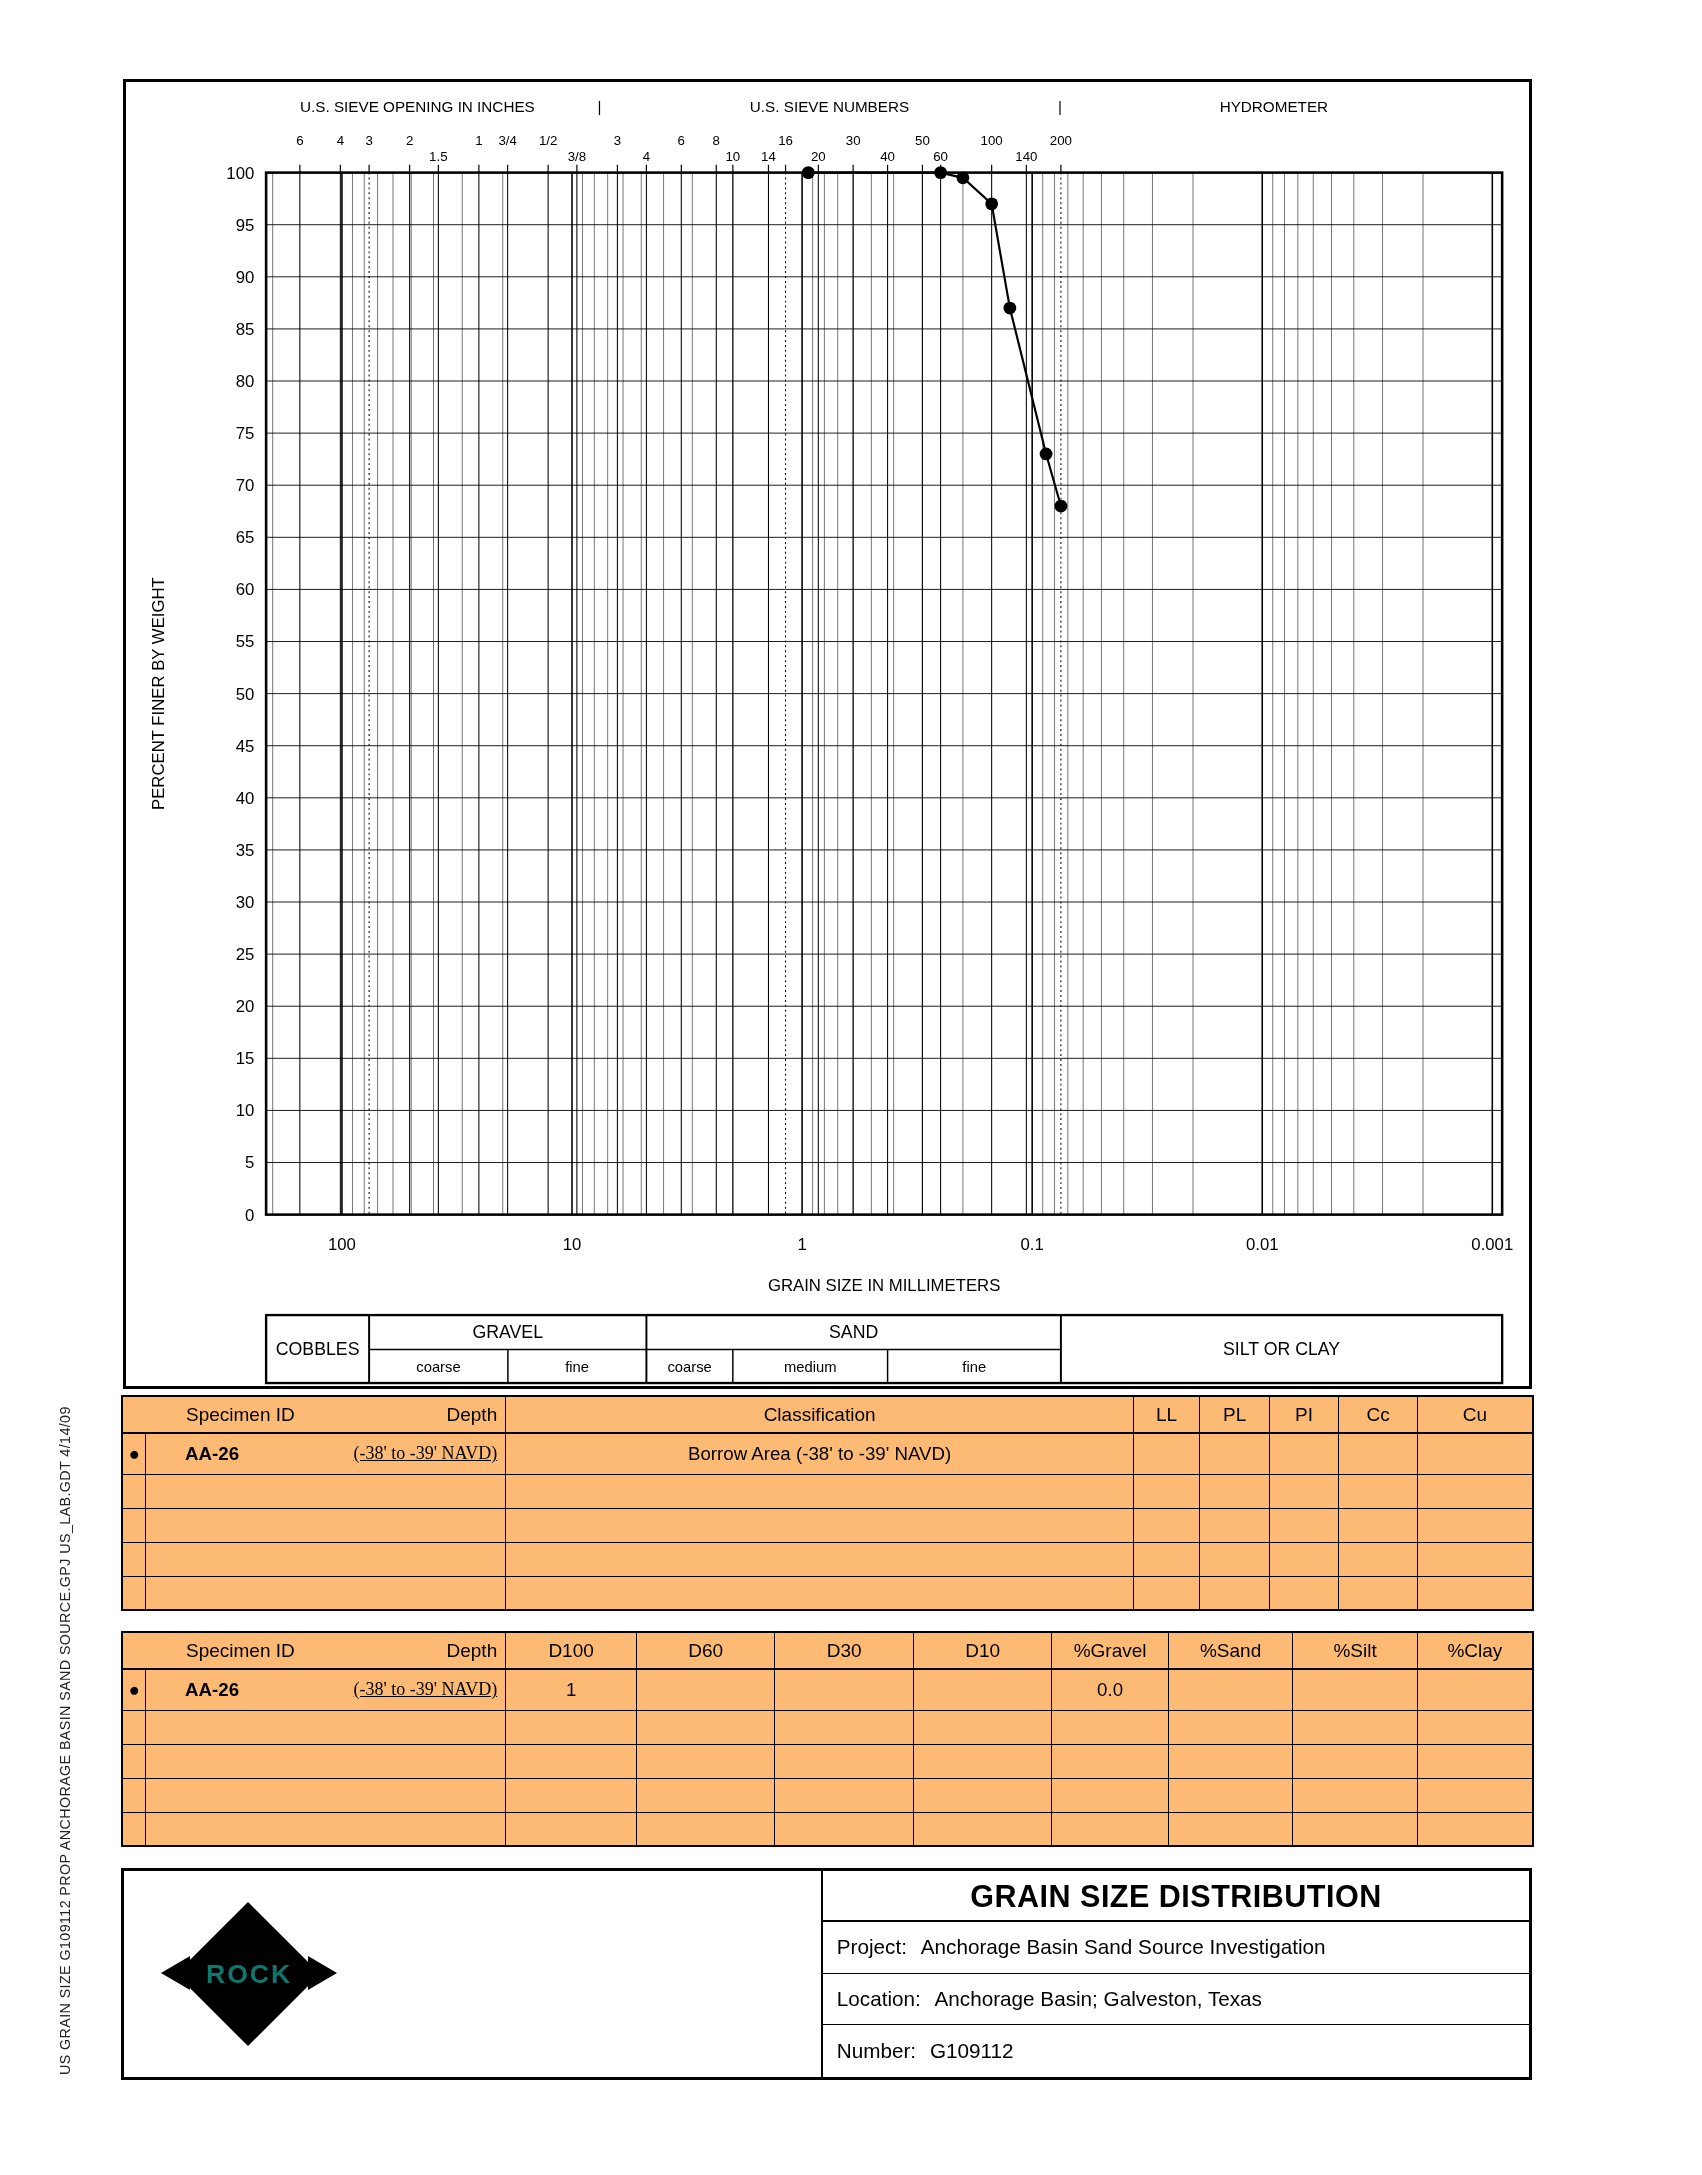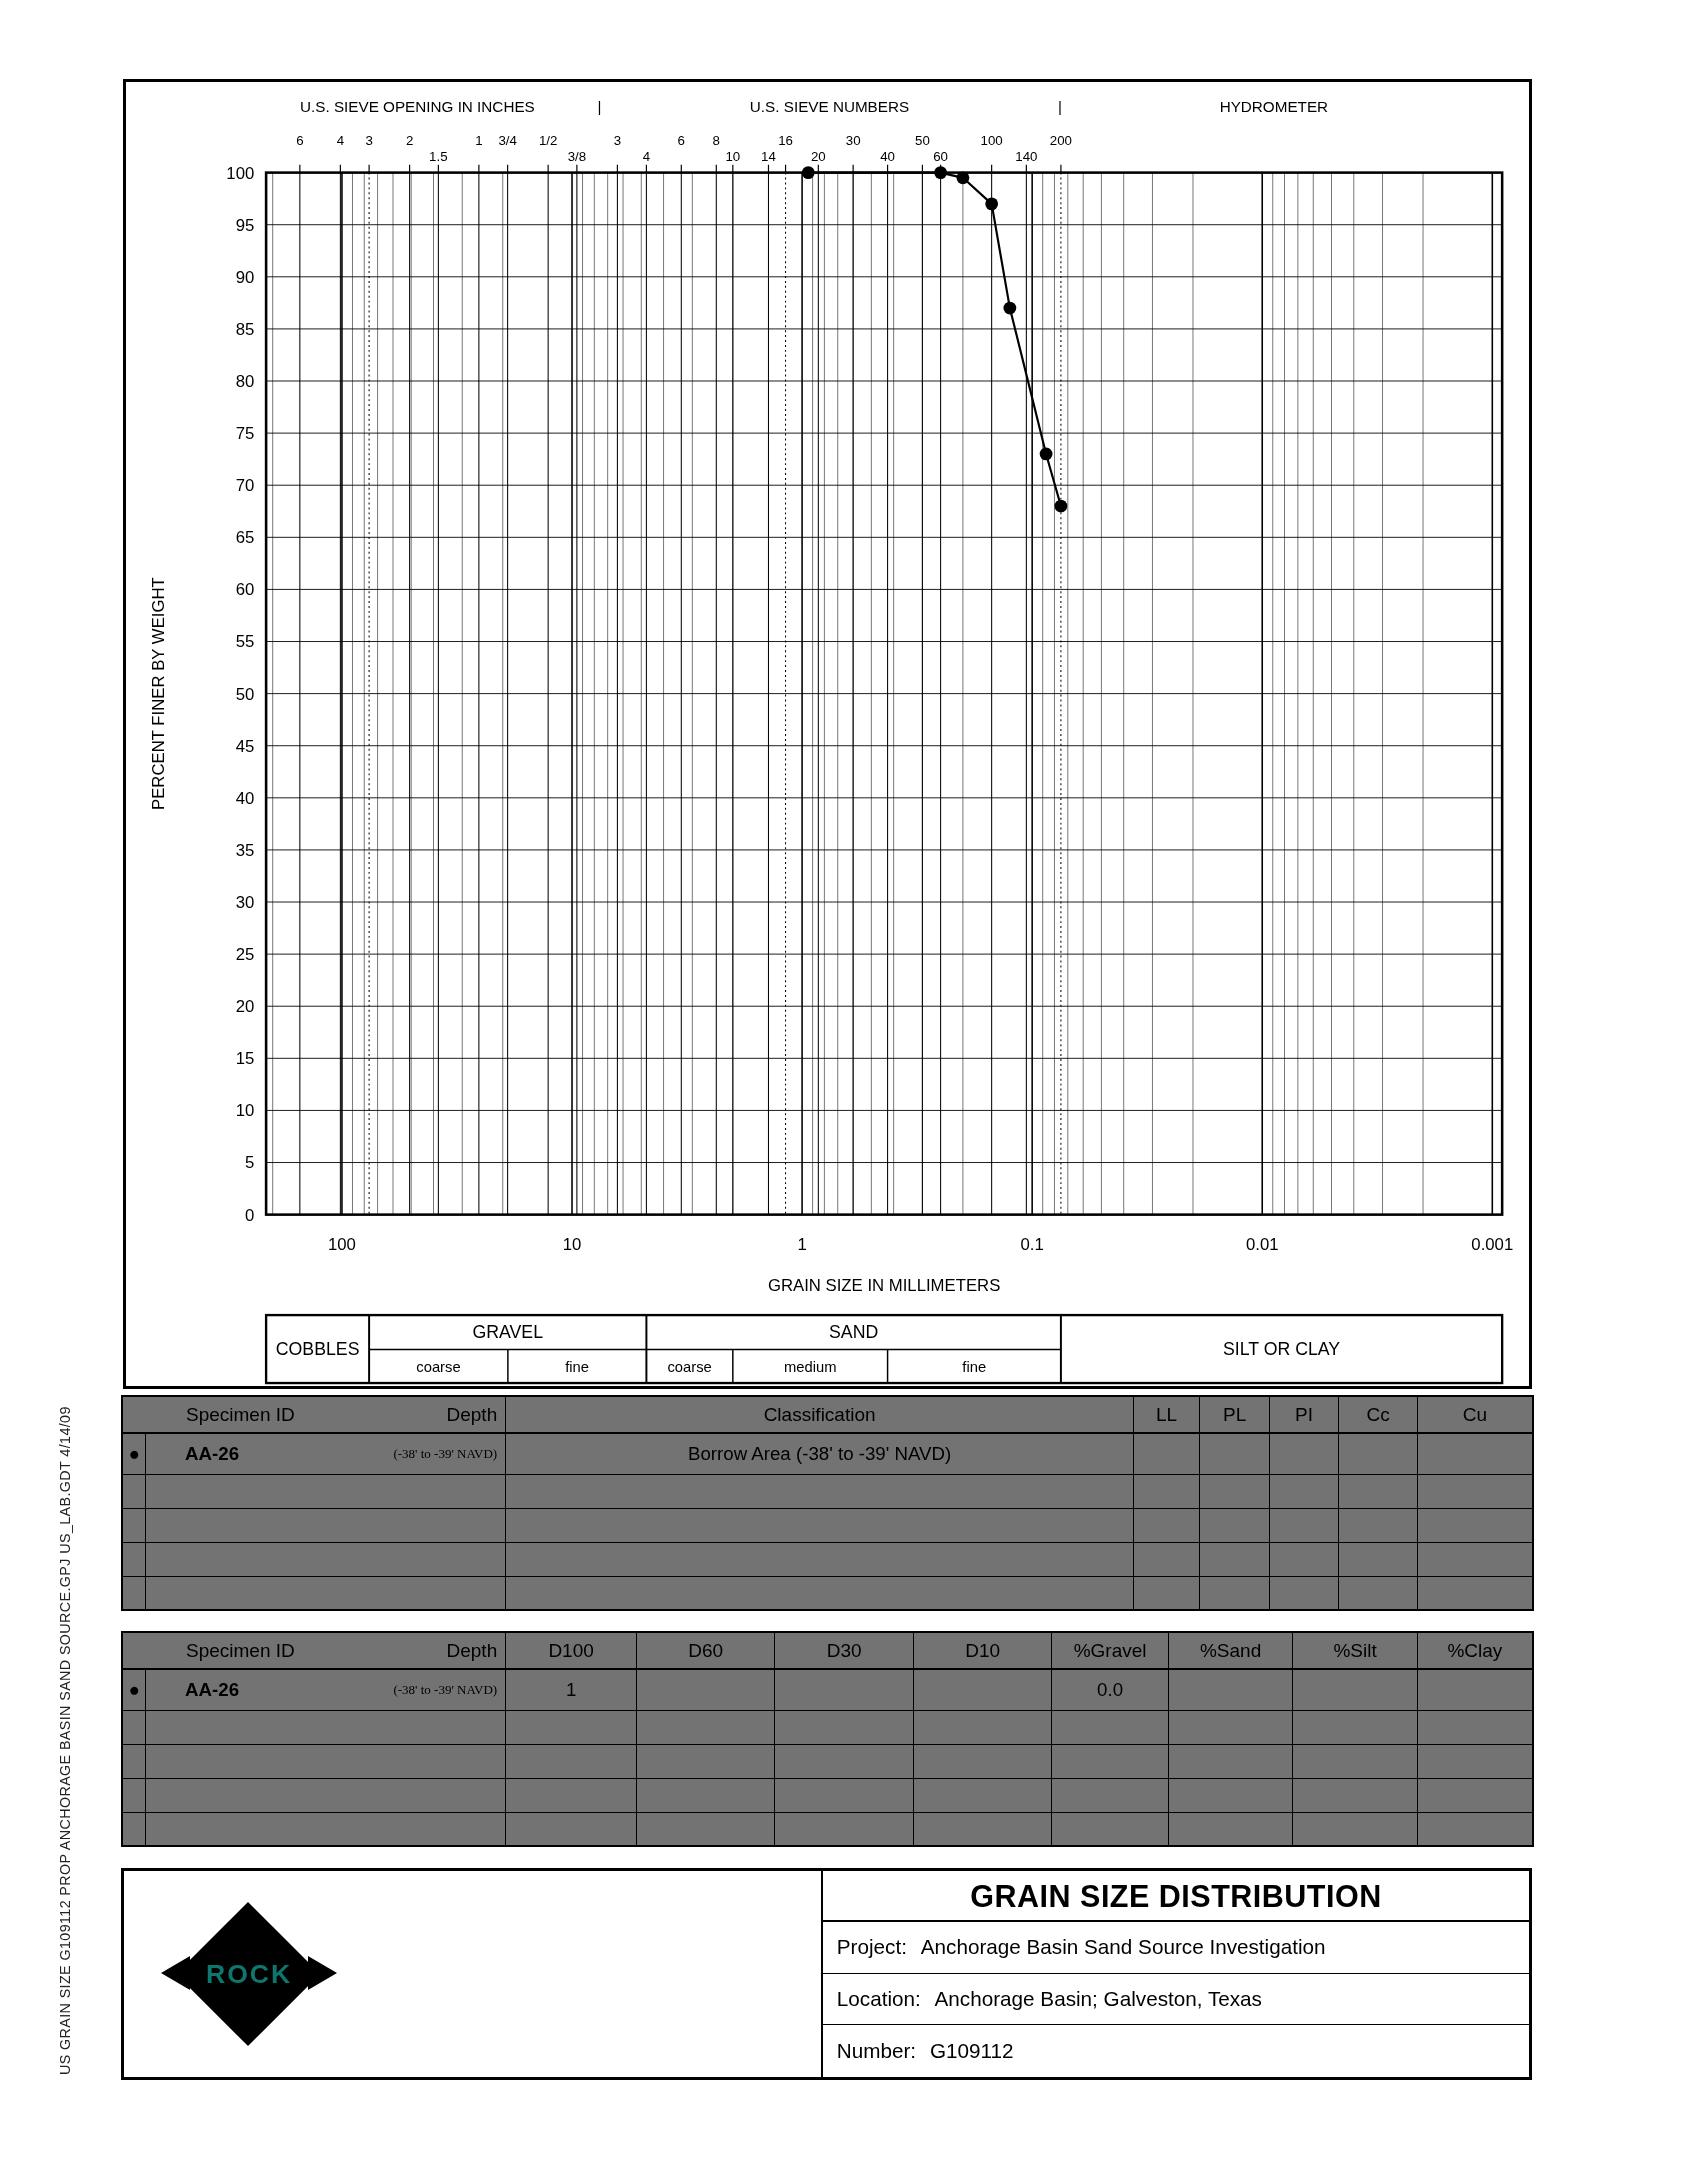--- a/index.html
+++ b/index.html
@@ -9,30 +9,30 @@
 
   .sidebar-text { position:absolute; left:57px; top:2075px; transform:rotate(-90deg);
     transform-origin:0 0; white-space:nowrap; font-size:14.3px; letter-spacing:0.4px; color:#222; }
 
   .chart-box { position:absolute; left:123px; top:79px; width:1409px; height:1310px;
     border:3px solid #000; background:#fff; }
   .chart-box svg { display:block; width:1403px; height:1304px; }
   svg text { font-family:"Liberation Sans", sans-serif; fill:#000; }
 
   table.tbl { position:absolute; left:121px; width:1411px; border-collapse:collapse;
-    table-layout:fixed; background:#737373; border:2.5px solid #000; }
+    table-layout:fixed; background:#fdba74; border:2.5px solid #000; }
   .tbl th, .tbl td { border:1.3px solid #000; font-size:18.7px; font-weight:normal;
     text-align:center; vertical-align:middle; overflow:hidden; white-space:nowrap; }
   .tbl thead th { border-bottom:2.2px solid #000; font-size:19px; height:37px; }
   .tbl tr.r1 { height:41px; }
   .tbl tr.er { height:34px; }
   .sd { display:flex; justify-content:space-between; align-items:center; padding:0 7.9px 0 39px; }
   .sd-h { display:flex; justify-content:space-between; align-items:center; padding:0 7.9px 0 63px; }
   .bv { font-weight:bold; }
-  .serif { font-family:"Liberation Serif", serif; font-size:13px; }
+  .serif { font-family:"Liberation Serif", serif; font-size:18px;text-decoration:underline; }
   .mk { font-size:14.8px; }
   .tbl1 { top:1395px; }
   .tbl2 { top:1631px; }
 
   .footer { position:absolute; left:121px; top:1868px; width:1411px; height:212px;
     border:3px solid #000; display:flex; background:#fff; }
   .f-left { width:699px; border-right:2.5px solid #000; display:flex; align-items:center;
     gap:19.7px; padding-left:23.6px; }
   .f-right { flex:1; display:flex; flex-direction:column; }
   .f-title { height:51px; line-height:51px; text-align:center; font-weight:bold;

